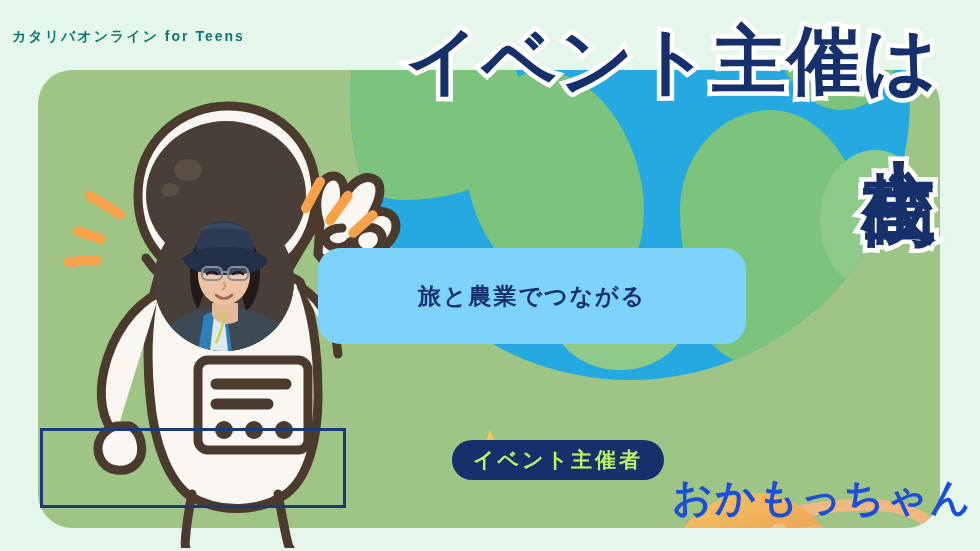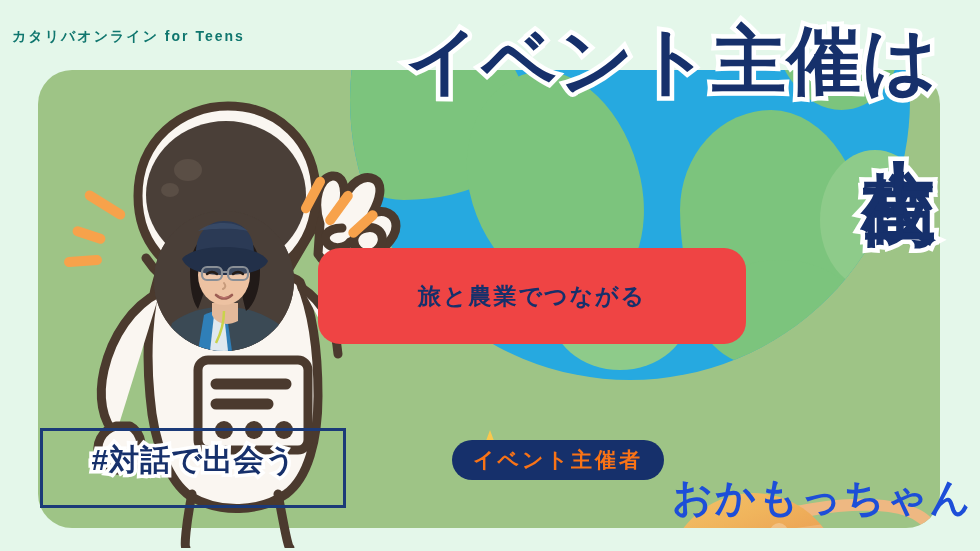--- a/index.html
+++ b/index.html
@@ -89,21 +89,21 @@
     position:absolute;left:862px;top:110px;
     font-size:74px;font-weight:900;line-height:1.02;
     color:#16306b;
     writing-mode:vertical-rl;text-orientation:upright;
     -webkit-text-stroke:9px #ffffff;paint-order:stroke fill;
   }
 
   
   .sub-card{
     position:absolute;left:318px;top:248px;width:428px;height:96px;
-    background:#ef4444;border-radius:22px;
+    background:#7dd3fc;border-radius:22px;
     display:flex;flex-direction:column;align-items:center;justify-content:center;
     gap:4px;
   }
   .sub-line{
     font-size:23px;font-weight:700;color:#16306b;letter-spacing:2px;white-space:nowrap;
   }
 
   
   .hash-frame{
     position:absolute;left:40px;top:428px;width:300px;height:74px;
@@ -115,21 +115,21 @@
     -webkit-text-stroke:7px #ffffff;paint-order:stroke fill;
   }
 
   
   .role-pill{
     position:absolute;left:452px;top:440px;width:212px;height:40px;
     background:#16306b;border-radius:22px;
     display:flex;align-items:center;justify-content:center;
   }
   .role-pill span{
-    font-size:21px;font-weight:700;color:#f97316;letter-spacing:3px;white-space:nowrap;
+    font-size:21px;font-weight:700;color:#bef264;letter-spacing:3px;white-space:nowrap;
   }
 
   
   .speaker-name{
     position:absolute;left:672px;top:470px;
     font-size:40px;font-weight:700;color:#1d4ed8;letter-spacing:2px;white-space:nowrap;
   }
 </style>
 </head>
 <body>
@@ -256,21 +256,20 @@
   </div>
 
   <div class="headline">イベント主催は</div>
   <div class="headline-v">高校生！</div>
 
   <div class="sub-card">
     <div class="sub-line">旅と農業でつながる</div>
   </div>
 
   <div class="hash-frame"></div>
-  <div class="hash-text">#対話で出会う</div>
 
   <div class="role-pill">
     <span>イベント主催者</span>
   </div>
 
   <div class="speaker-name">おかもっちゃん</div>
 
 </div>
 
 </body></html>

